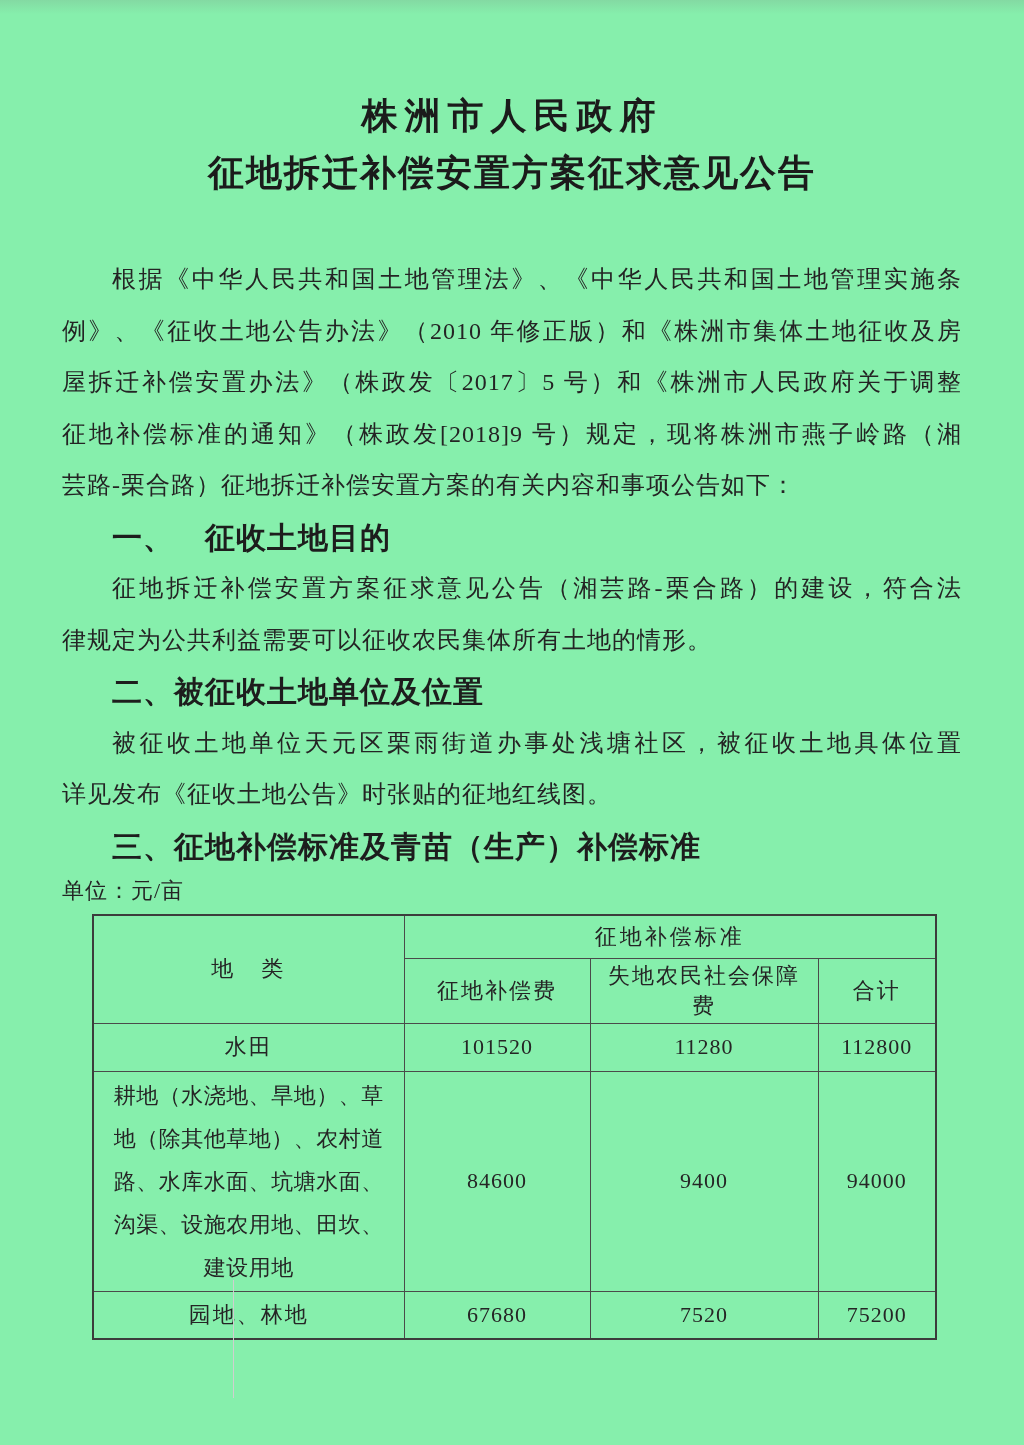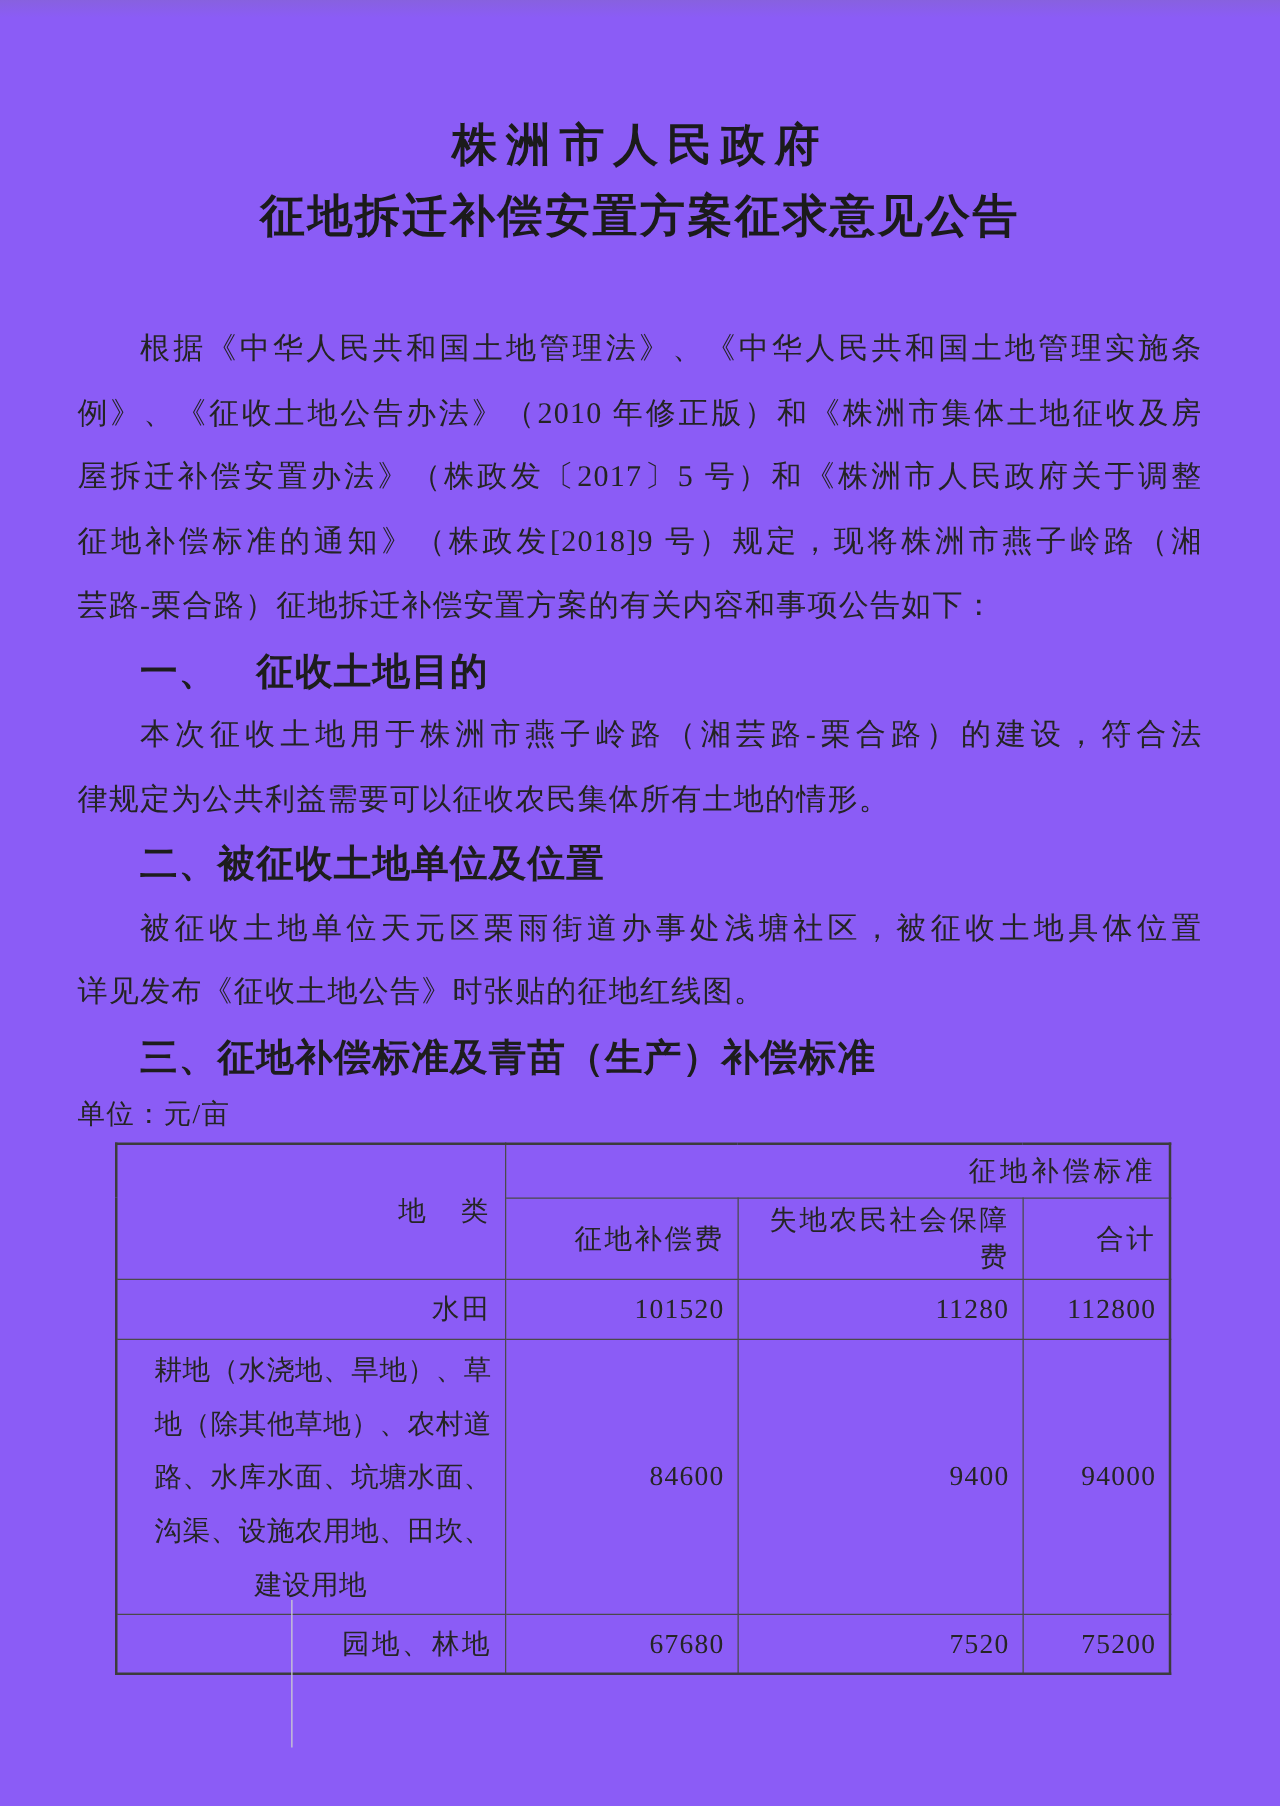--- a/index.html
+++ b/index.html
@@ -2,21 +2,21 @@
 <html><head>
 <meta charset="utf-8">
 <style>
   * { margin: 0; padding: 0; box-sizing: border-box; }
   html, body { background: #ffffff; }
   .page {
     position: relative;
     width: 1024px;
     height: 1445px;
     margin: 0 auto;
-    background: #8b5cf6;
+    background: #86efac;
     overflow: hidden;
     font-family: "Liberation Serif", "DejaVu Serif", serif;
     color: #222222;
   }
   
   .scan-noise-top {
     position: absolute;
     top: 0; left: 0;
     width: 100%; height: 14px;
     background: linear-gradient(to bottom, rgba(120,120,120,0.18), rgba(120,120,120,0.0));
@@ -72,21 +72,21 @@
     left: 92px;
   }
   table.comp-table {
     border-collapse: collapse;
     table-layout: fixed;
     width: 843px;
     border: 2px solid #3c3c3c;
   }
   table.comp-table td {
     border: 1px solid #4a4a4a;
-    text-align: right;
+    text-align: center;
     vertical-align: middle;
     font-size: 22px;
     color: #252525;
     padding: 2px 10px;
   }
   col.c-land { width: 311px; }
   col.c-fee  { width: 186px; }
   col.c-ss   { width: 228px; }
   col.c-tot  { width: 118px; }
 
@@ -130,21 +130,21 @@
   </div>
 
   <div class="content">
     <div class="line jfull indent">根据《中华人民共和国土地管理法》、《中华人民共和国土地管理实施条</div>
     <div class="line jfull">例》、《征收土地公告办法》（2010 年修正版）和《株洲市集体土地征收及房</div>
     <div class="line jfull">屋拆迁补偿安置办法》（株政发〔2017〕5 号）和《株洲市人民政府关于调整</div>
     <div class="line jfull">征地补偿标准的通知》（株政发[2018]9 号）规定，现将株洲市燕子岭路（湘</div>
     <div class="line">芸路-栗合路）征地拆迁补偿安置方案的有关内容和事项公告如下：</div>
 
     <div class="line heading indent">一、　征收土地目的</div>
-    <div class="line jfull indent">本次征收土地用于株洲市燕子岭路（湘芸路-栗合路）的建设，符合法</div>
+    <div class="line jfull indent">征地拆迁补偿安置方案征求意见公告（湘芸路-栗合路）的建设，符合法</div>
     <div class="line">律规定为公共利益需要可以征收农民集体所有土地的情形。</div>
 
     <div class="line heading indent">二、被征收土地单位及位置</div>
     <div class="line jfull indent">被征收土地单位天元区栗雨街道办事处浅塘社区，被征收土地具体位置</div>
     <div class="line">详见发布《征收土地公告》时张贴的征地红线图。</div>
 
     <div class="line heading indent">三、征地补偿标准及青苗（生产）补偿标准</div>
   </div>
 
   <div class="unit-label">单位：元/亩</div>

